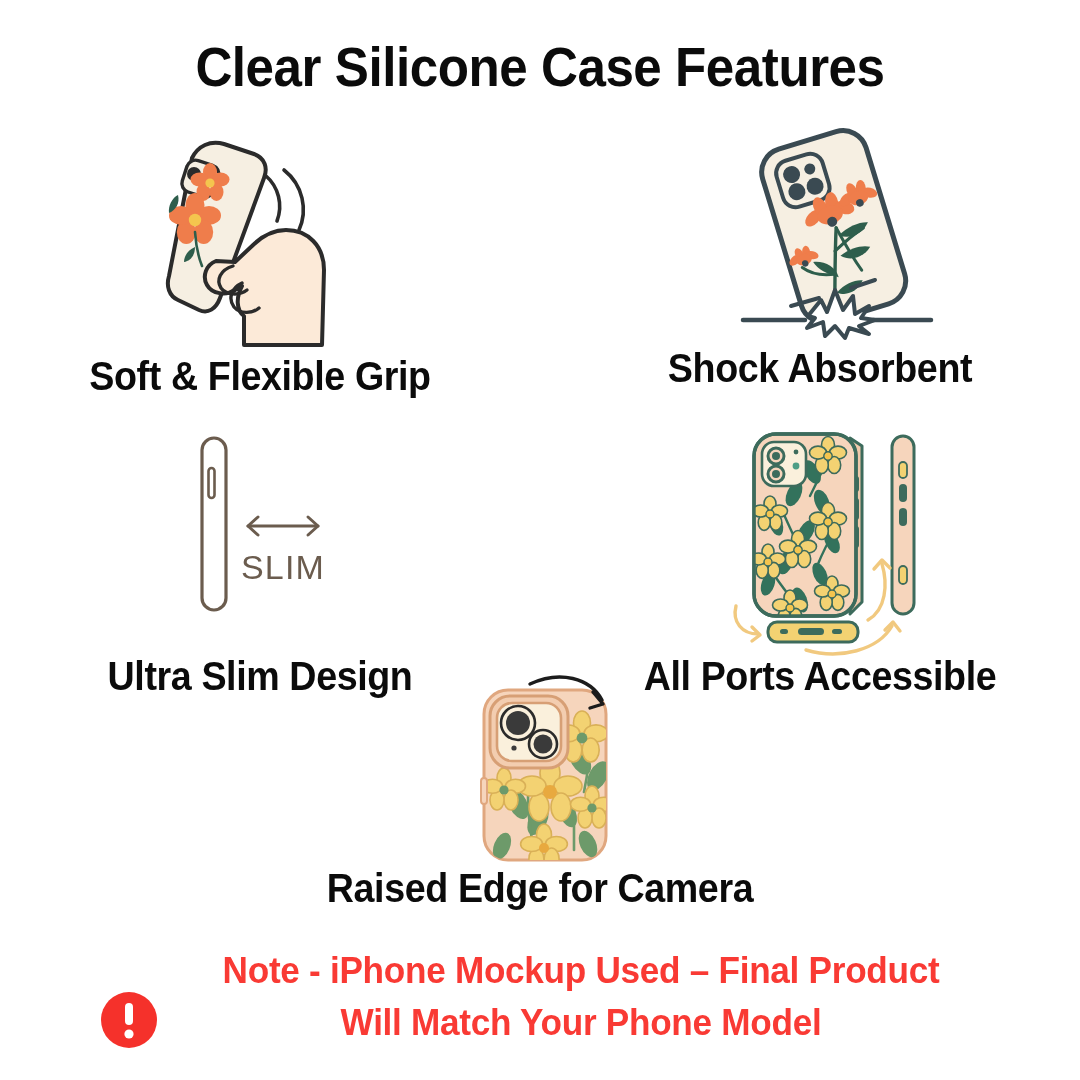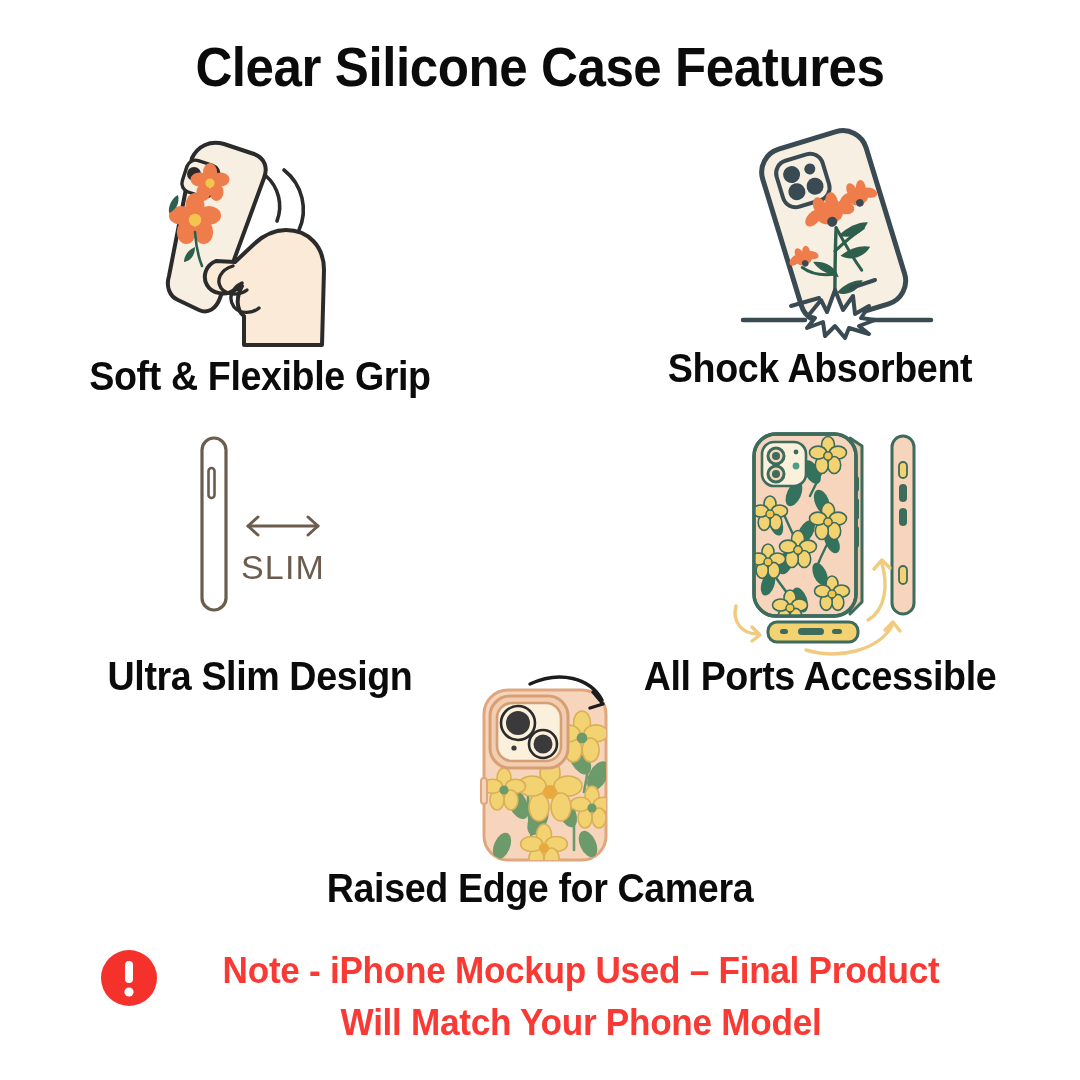--- a/index.html
+++ b/index.html
@@ -67,21 +67,21 @@
   .illus-ports  { top: 424px; left: 710px; }
   .illus-raised { top: 668px; left: 462px; }
 
   
   .note-row {
     position: absolute;
     top: 945px;
     left: 0;
     width: 1080px;
     display: flex;
-    align-items: flex-start;
+    align-items: flex-end;
     justify-content: center;
     gap: 18px;
     padding-left: 6px;
     box-sizing: border-box;
   }
   .note-icon {
     flex: 0 0 auto;
     width: 58px;
     height: 58px;
     margin-top: 4px;

